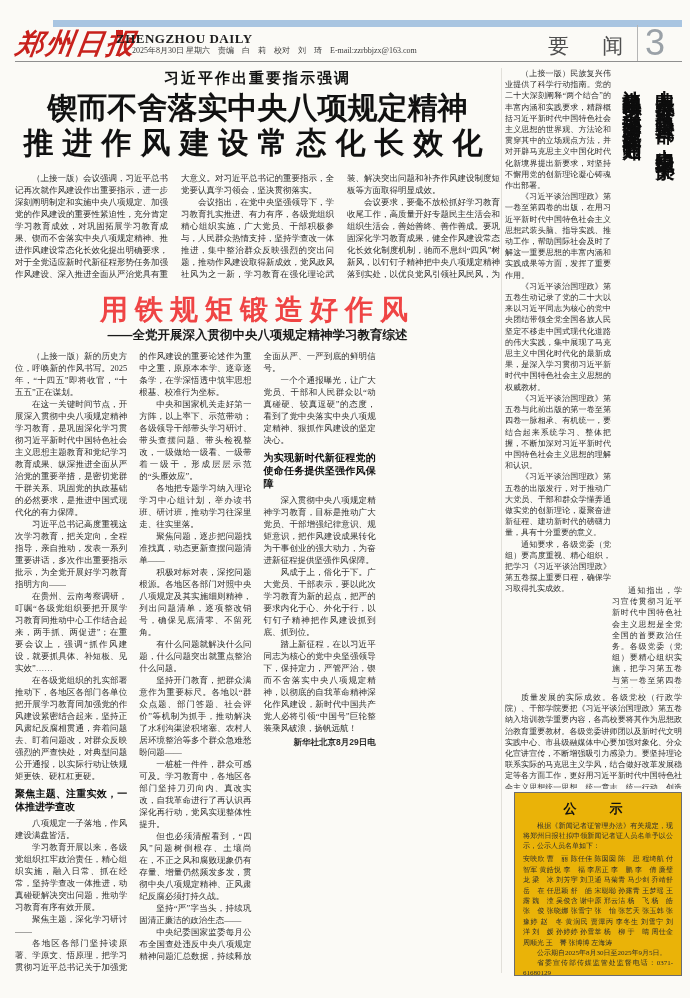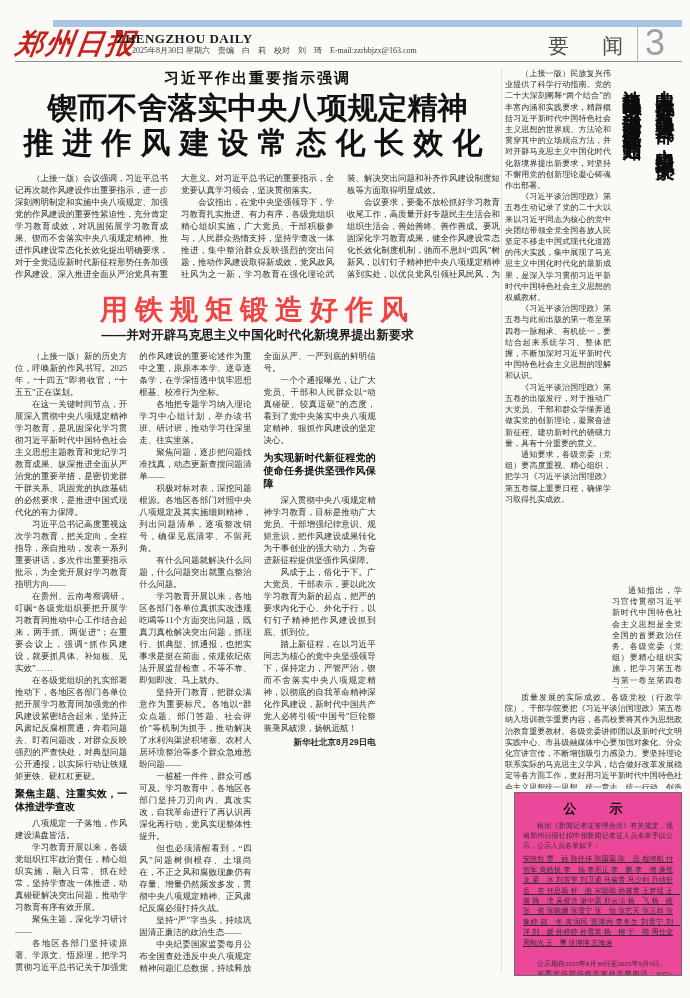--- a/index.html
+++ b/index.html
@@ -52,26 +52,26 @@
   .r-colA{position:absolute;left:505px;top:68px;width:106px;height:622px;overflow:hidden;}
   .r-headline{position:absolute;left:614px;top:74px;width:68px;height:506px;
         writing-mode:vertical-rl;font-family:"Liberation Sans",sans-serif;font-weight:900;
         font-size:19px;color:#0d0d0d;letter-spacing:2.5px;line-height:33px;}
   .r-headline div{margin:0;}
   .r-colB{position:absolute;left:612px;top:585px;width:70px;height:103px;overflow:hidden;}
   .r-bottom{position:absolute;left:505px;top:692px;width:177px;height:97px;overflow:hidden;}
   .r-colA p,.r-colB p,.r-bottom p{font-size:8px;line-height:11.2px;}
   
   .notice{position:absolute;left:514px;top:792px;width:150px;height:170px;
-        border:1px solid #6d6d6d;padding:6px 8px;overflow:hidden;background:#ec4899;}
+        border:1px solid #6d6d6d;padding:6px 8px;overflow:hidden;background:#eab308;}
   .notice-title{text-align:center;font-weight:700;font-size:13px;letter-spacing:10px;
         color:#111;margin:1px 0 4px 0;font-family:"Liberation Serif",serif;}
   .notice p{margin:0;font-size:7px;line-height:9.8px;text-align:justify;color:#2e2e2e;}
   .notice .n-intro{text-indent:2em;margin-bottom:3px;}
-  .notice .n-names{line-height:10.4px;margin-bottom:12px;text-decoration:underline;}
+  .notice .n-names{line-height:10.4px;margin-bottom:1px;}
   .notice .n-foot{text-indent:2em;}
 </style>
 </head>
 <body>
 
 <div class="page">
 
   <div class="topbar"></div>
 
   <div class="logo">郑州日报</div>
@@ -89,52 +89,53 @@
   <div class="kicker">习近平作出重要指示强调</div>
   <div class="head1">锲而不舍落实中央八项规定精神</div>
   <div class="head2">推进作风建设常态化长效化</div>
   <div class="top-body bodytext">
       <p>（上接一版）会议强调，习近平总书记再次就作风建设作出重要指示，进一步深刻阐明制定和实施中央八项规定、加强党的作风建设的重要性紧迫性，充分肯定学习教育成效，对巩固拓展学习教育成果、锲而不舍落实中央八项规定精神、推进作风建设常态化长效化提出明确要求，对于全党适应新时代新征程形势任务加强作风建设、深入推进全面从严治党具有重大意义。对习近平总书记的重要指示，全党要认真学习领会，坚决贯彻落实。</p>
       <p>会议指出，在党中央坚强领导下，学习教育扎实推进、有力有序，各级党组织精心组织实施，广大党员、干部积极参与，人民群众热情支持，坚持学查改一体推进，集中整治群众反映强烈的突出问题，推动作风建设取得新成效，党风政风社风为之一新，学习教育在强化理论武装、解决突出问题和补齐作风建设制度短板等方面取得明显成效。</p>
       <p>会议要求，要毫不放松抓好学习教育收尾工作，高质量开好专题民主生活会和组织生活会，善始善终、善作善成。要巩固深化学习教育成果，健全作风建设常态化长效化制度机制，驰而不息纠“四风”树新风，以钉钉子精神把中央八项规定精神落到实处，以优良党风引领社风民风，为实现“十四五”圆满收官、“十五五”良好开局提供坚强作风保障。</p>
     </div>
 
   <div class="feat-head">用铁规矩锻造好作风</div>
-  <div class="feat-sub">——并对开辟马克思主义中国化时代化新境界提出新要求</div>
+  <div class="feat-sub">——全党开展深入贯彻中央八项规定精神学习教育综述</div>
   <div class="feat-body bodytext">
       <p>（上接一版）新的历史方位，呼唤新的作风书写。2025年，“十四五”即将收官，“十五五”正在谋划。</p>
       <p>在这一关键时间节点，开展深入贯彻中央八项规定精神学习教育，是巩固深化学习贯彻习近平新时代中国特色社会主义思想主题教育和党纪学习教育成果、纵深推进全面从严治党的重要举措，是密切党群干群关系、巩固党的执政基础的必然要求，是推进中国式现代化的有力保障。</p>
       <p>习近平总书记高度重视这次学习教育，把关定向，全程指导，亲自推动，发表一系列重要讲话，多次作出重要指示批示，为全党开展好学习教育指明方向——</p>
       <p>在贵州、云南考察调研，叮嘱“各级党组织要把开展学习教育同推动中心工作结合起来，两手抓、两促进”；在重要会议上，强调“抓作风建设，就要抓具体、补短板、见实效”……</p>
       <p>在各级党组织的扎实部署推动下，各地区各部门各单位把开展学习教育同加强党的作风建设紧密结合起来，坚持正风肃纪反腐相贯通，奔着问题去、盯着问题改，对群众反映强烈的严查快处，对典型问题公开通报，以实际行动让铁规矩更铁、硬杠杠更硬。</p>
       <p class="subhead">聚焦主题、注重实效，一体推进学查改</p>
       <p>八项规定一子落地，作风建设满盘皆活。</p>
       <p>学习教育开展以来，各级党组织扛牢政治责任，精心组织实施，融入日常、抓在经常，坚持学查改一体推进，动真碰硬解决突出问题，推动学习教育有序有效开展。</p>
       <p>聚焦主题，深化学习研讨——</p>
       <p>各地区各部门坚持读原著、学原文、悟原理，把学习贯彻习近平总书记关于加强党的作风建设的重要论述作为重中之重，原原本本学、逐章逐条学，在学深悟透中筑牢思想根基、校准行为坐标。</p>
+      <p>中央和国家机关走好第一方阵，以上率下、示范带动；各级领导干部带头学习研讨、带头查摆问题、带头检视整改，一级做给一级看、一级带着一级干，形成层层示范的“头雁效应”。</p>
       <p>各地把专题学习纳入理论学习中心组计划，举办读书班、研讨班，推动学习往深里走、往实里落。</p>
       <p>聚焦问题，逐步把问题找准找真，动态更新查摆问题清单——</p>
       <p>积极对标对表，深挖问题根源。各地区各部门对照中央八项规定及其实施细则精神，列出问题清单，逐项整改销号，确保见底清零、不留死角。</p>
       <p>有什么问题就解决什么问题，什么问题突出就重点整治什么问题。</p>
-      <p>学习教育开展以来，各地区各部门各单位真抓实改违规吃喝等11个方面突出问题，既真刀真枪解决突出问题，抓现行、抓典型、抓通报，也把实事求是挺在前面，依规依纪依法开展监督检查，不等不靠、即知即改、马上就办。</p>
       <p>坚持开门教育，把群众满意作为重要标尺。各地以“群众点题、部门答题、社会评价”等机制为抓手，推动解决了水利沟渠淤积堵塞、农村人居环境整治等多个群众急难愁盼问题——</p>
       <p>一桩桩一件件，群众可感可及。学习教育中，各地区各部门坚持刀刃向内、真改实改，自我革命进行了再认识再深化再行动，党风实现整体性提升。</p>
       <p>但也必须清醒看到，“四风”问题树倒根存、土壤尚在，不正之风和腐败现象仍有存量、增量仍然频发多发，贯彻中央八项规定精神、正风肃纪反腐必须打持久战。</p>
       <p>坚持“严”字当头，持续巩固清正廉洁的政治生态——</p>
       <p>中央纪委国家监委每月公布全国查处违反中央八项规定精神问题汇总数据，持续释放全面从严、一严到底的鲜明信号。</p>
       <p>一个个通报曝光，让广大党员、干部和人民群众以“动真碰硬、较真逗硬”的态度，看到了党中央落实中央八项规定精神、狠抓作风建设的坚定决心。</p>
       <p class="subhead">为实现新时代新征程党的使命任务提供坚强作风保障</p>
       <p>深入贯彻中央八项规定精神学习教育，目标是推动广大党员、干部增强纪律意识、规矩意识，把作风建设成果转化为干事创业的强大动力，为奋进新征程提供坚强作风保障。</p>
       <p>风成于上，俗化于下。广大党员、干部表示，要以此次学习教育为新的起点，把严的要求内化于心、外化于行，以钉钉子精神把作风建设抓到底、抓到位。</p>
       <p>踏上新征程，在以习近平同志为核心的党中央坚强领导下，保持定力，严管严治，锲而不舍落实中央八项规定精神，以彻底的自我革命精神深化作风建设，新时代中国共产党人必将引领“中国号”巨轮整装乘风破浪，扬帆远航！</p>
       <p class="credit">新华社北京8月29日电</p>
     </div>
 
   <div class="r-colA bodytext">
       <p>（上接一版）民族复兴伟业提供了科学行动指南。党的二十大深刻阐释“两个结合”的丰富内涵和实践要求，精辟概括习近平新时代中国特色社会主义思想的世界观、方法论和贯穿其中的立场观点方法，并对开辟马克思主义中国化时代化新境界提出新要求，对坚持不懈用党的创新理论凝心铸魂作出部署。</p>
+      <p>《习近平谈治国理政》第一卷至第四卷的出版，在用习近平新时代中国特色社会主义思想武装头脑、指导实践、推动工作，帮助国际社会及时了解这一重要思想的丰富内涵和实践成果等方面，发挥了重要作用。</p>
       <p>《习近平谈治国理政》第五卷生动记录了党的二十大以来以习近平同志为核心的党中央团结带领全党全国各族人民坚定不移走中国式现代化道路的伟大实践，集中展现了马克思主义中国化时代化的最新成果，是深入学习贯彻习近平新时代中国特色社会主义思想的权威教材。</p>
       <p>《习近平谈治国理政》第五卷与此前出版的第一卷至第四卷一脉相承、有机统一，要结合起来系统学习、整体把握，不断加深对习近平新时代中国特色社会主义思想的理解和认识。</p>
       <p>《习近平谈治国理政》第五卷的出版发行，对于推动广大党员、干部和群众学懂弄通做实党的创新理论，凝聚奋进新征程、建功新时代的磅礴力量，具有十分重要的意义。</p>
       <p>通知要求，各级党委（党组）要高度重视、精心组织，把学习《习近平谈治国理政》第五卷摆上重要日程，确保学习取得扎实成效。</p>
     </div>
   <div class="r-headline">
     <div>中共中央办公厅转发《中央宣传部、中央组织部关于</div>
     <div>认真组织学习〈习近平谈治国理政〉第五卷的通知》</div>
   </div>
   <div class="r-colB bodytext">

